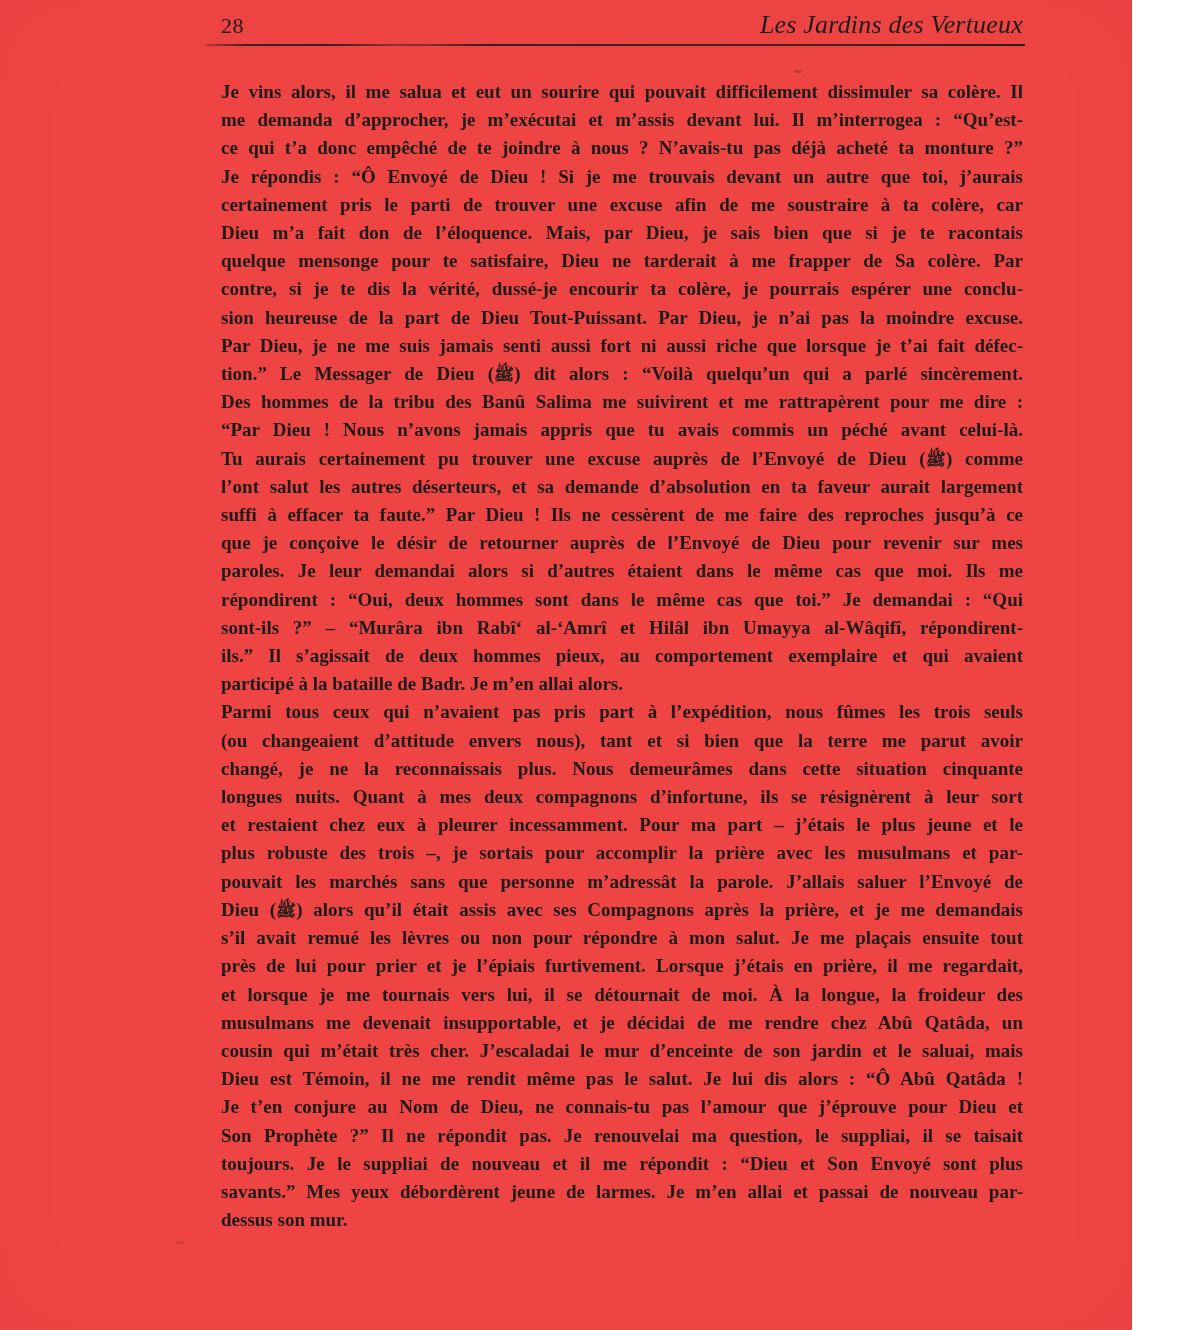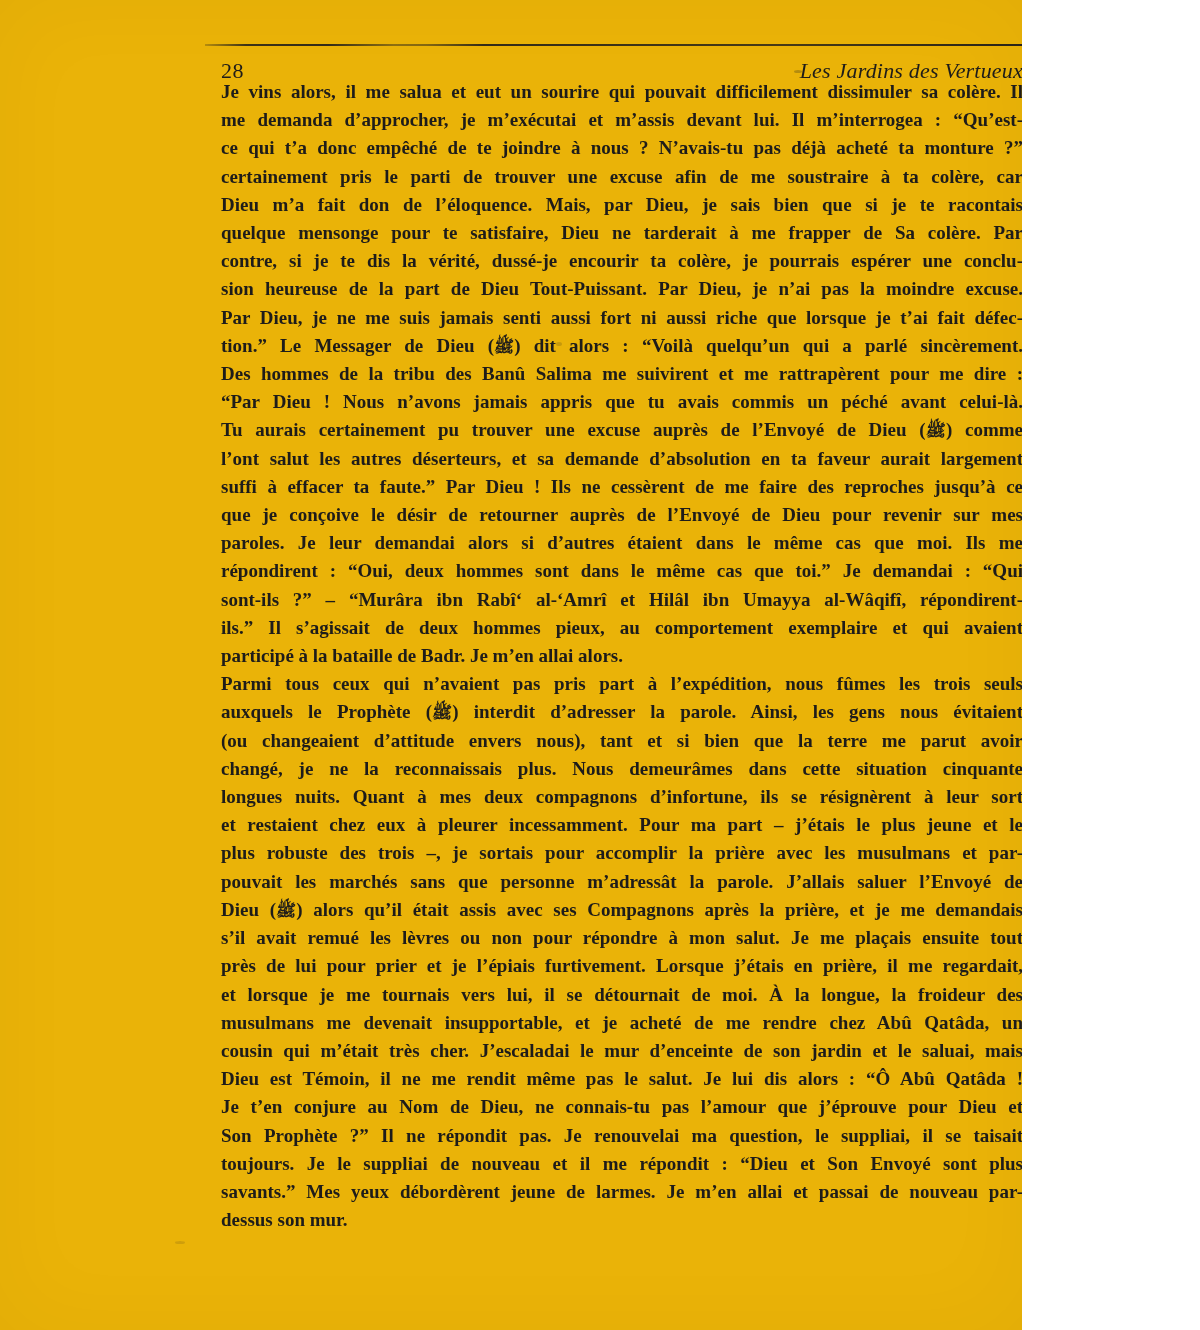--- a/index.html
+++ b/index.html
@@ -2,23 +2,23 @@
 <html><head>
 <meta charset="utf-8">
 <style>
   html, body {
     margin: 0;
     padding: 0;
     background: #ffffff;
   }
   #page {
     position: relative;
-    width: 1022px;
+    width: 1132px;
     height: 1330px;
-    background: #eab308;
+    background: #ef4444;
     overflow: hidden;
     font-family: "Liberation Serif", "DejaVu Serif", serif;
     color: #1e1c1a;
     box-shadow: inset 0 0 90px rgba(40,40,35,0.035);
   }
   
   #header {
     position: absolute;
     left: 221px;
     top: 10px;
@@ -26,23 +26,22 @@
     display: flex;
     justify-content: space-between;
     align-items: baseline;
   }
   #page-number {
     font-size: 22px;
     letter-spacing: 0.5px;
   }
   #running-title {
     font-style: italic;
-    font-size: 22px;
+    font-size: 26px;
     letter-spacing: 0.2px;
-    margin-top: 48px;
   }
   #header-rule {
     position: absolute;
     left: 205px;
     top: 44px;
     width: 820px;
     height: 2px;
     background: linear-gradient(to right,
       rgba(30,28,26,0.25) 0%,
       rgba(30,28,26,0.85) 5%,
@@ -97,20 +96,21 @@
     <span id="running-title">Les Jardins des Vertueux</span>
   </div>
 
   <div id="header-rule"></div>
 
   <div id="text-block">
       <div class="paragraph">
         <div class="line">Je vins alors, il me salua et eut un sourire qui pouvait difficilement dissimuler sa colère. Il</div>
         <div class="line">me demanda d’approcher, je m’exécutai et m’assis devant lui. Il m’interrogea : “Qu’est-</div>
         <div class="line">ce qui t’a donc empêché de te joindre à nous ? N’avais-tu pas déjà acheté ta monture ?”</div>
+        <div class="line">Je répondis : “Ô Envoyé de Dieu ! Si je me trouvais devant un autre que toi, j’aurais</div>
         <div class="line">certainement pris le parti de trouver une excuse afin de me soustraire à ta colère, car</div>
         <div class="line">Dieu m’a fait don de l’éloquence. Mais, par Dieu, je sais bien que si je te racontais</div>
         <div class="line">quelque mensonge pour te satisfaire, Dieu ne tarderait à me frapper de Sa colère. Par</div>
         <div class="line">contre, si je te dis la vérité, dussé-je encourir ta colère, je pourrais espérer une conclu-</div>
         <div class="line">sion heureuse de la part de Dieu Tout-Puissant. Par Dieu, je n’ai pas la moindre excuse.</div>
         <div class="line">Par Dieu, je ne me suis jamais senti aussi fort ni aussi riche que lorsque je t’ai fait défec-</div>
         <div class="line">tion.” Le Messager de Dieu (<span class="pbuh">ﷺ</span>) dit alors : “Voilà quelqu’un qui a parlé sincèrement.</div>
       </div>
       <div class="paragraph">
         <div class="line">Des hommes de la tribu des Banû Salima me suivirent et me rattrapèrent pour me dire :</div>
@@ -120,32 +120,31 @@
         <div class="line">suffi à effacer ta faute.” Par Dieu ! Ils ne cessèrent de me faire des reproches jusqu’à ce</div>
         <div class="line">que je conçoive le désir de retourner auprès de l’Envoyé de Dieu pour revenir sur mes</div>
         <div class="line">paroles. Je leur demandai alors si d’autres étaient dans le même cas que moi. Ils me</div>
         <div class="line">répondirent : “Oui, deux hommes sont dans le même cas que toi.” Je demandai : “Qui</div>
         <div class="line">sont-ils ?” – “Murâra ibn Rabî‘ al-‘Amrî et Hilâl ibn Umayya al-Wâqifî, répondirent-</div>
         <div class="line">ils.” Il s’agissait de deux hommes pieux, au comportement exemplaire et qui avaient</div>
         <div class="line last">participé à la bataille de Badr. Je m’en allai alors.</div>
       </div>
       <div class="paragraph">
         <div class="line">Parmi tous ceux qui n’avaient pas pris part à l’expédition, nous fûmes les trois seuls</div>
-        <div class="line">auxquels le Prophète (<span class="pbuh">ﷺ</span>) interdit d’adresser la parole. Ainsi, les gens nous évitaient</div>
         <div class="line">(ou changeaient d’attitude envers nous), tant et si bien que la terre me parut avoir</div>
         <div class="line">changé, je ne la reconnaissais plus. Nous demeurâmes dans cette situation cinquante</div>
         <div class="line">longues nuits. Quant à mes deux compagnons d’infortune, ils se résignèrent à leur sort</div>
         <div class="line">et restaient chez eux à pleurer incessamment. Pour ma part – j’étais le plus jeune et le</div>
         <div class="line">plus robuste des trois –, je sortais pour accomplir la prière avec les musulmans et par-</div>
         <div class="line">pouvait les marchés sans que personne m’adressât la parole. J’allais saluer l’Envoyé de</div>
         <div class="line">Dieu (<span class="pbuh">ﷺ</span>) alors qu’il était assis avec ses Compagnons après la prière, et je me demandais</div>
         <div class="line">s’il avait remué les lèvres ou non pour répondre à mon salut. Je me plaçais ensuite tout</div>
         <div class="line">près de lui pour prier et je l’épiais furtivement. Lorsque j’étais en prière, il me regardait,</div>
         <div class="line">et lorsque je me tournais vers lui, il se détournait de moi. À la longue, la froideur des</div>
-        <div class="line">musulmans me devenait insupportable, et je acheté de me rendre chez Abû Qatâda, un</div>
+        <div class="line">musulmans me devenait insupportable, et je décidai de me rendre chez Abû Qatâda, un</div>
         <div class="line">cousin qui m’était très cher. J’escaladai le mur d’enceinte de son jardin et le saluai, mais</div>
         <div class="line">Dieu est Témoin, il ne me rendit même pas le salut. Je lui dis alors : “Ô Abû Qatâda !</div>
         <div class="line">Je t’en conjure au Nom de Dieu, ne connais-tu pas l’amour que j’éprouve pour Dieu et</div>
         <div class="line">Son Prophète ?” Il ne répondit pas. Je renouvelai ma question, le suppliai, il se taisait</div>
         <div class="line">toujours. Je le suppliai de nouveau et il me répondit : “Dieu et Son Envoyé sont plus</div>
         <div class="line">savants.” Mes yeux débordèrent jeune de larmes. Je m’en allai et passai de nouveau par-</div>
         <div class="line last">dessus son mur.</div>
       </div>
     </div>
 

